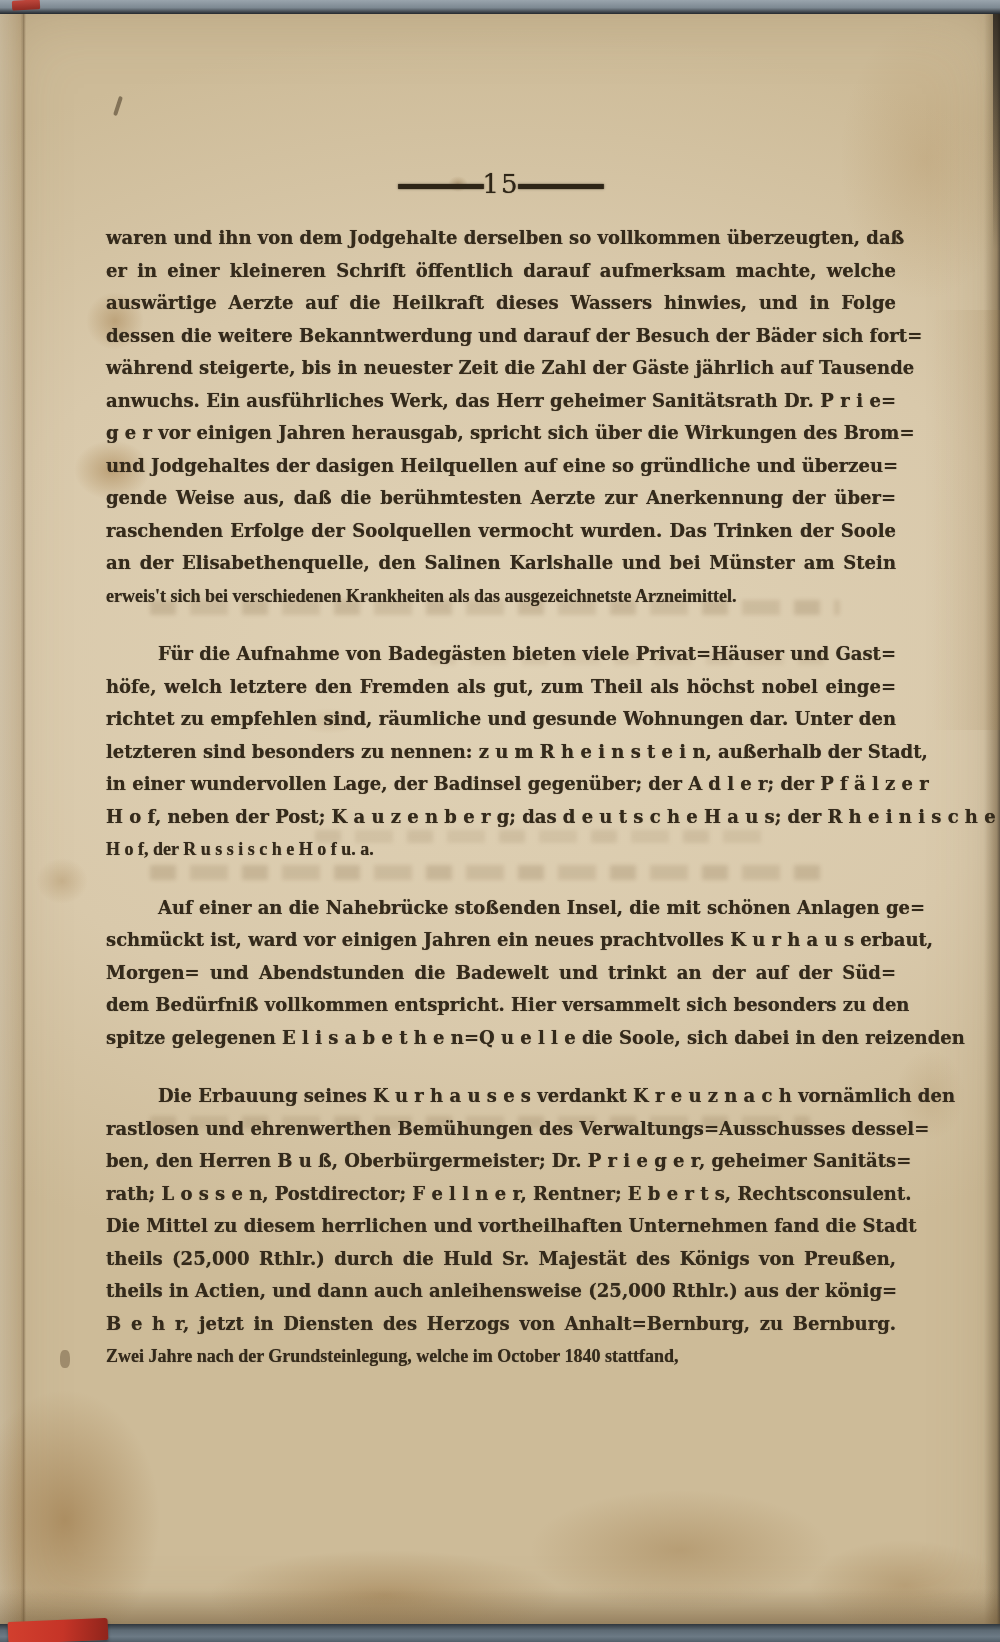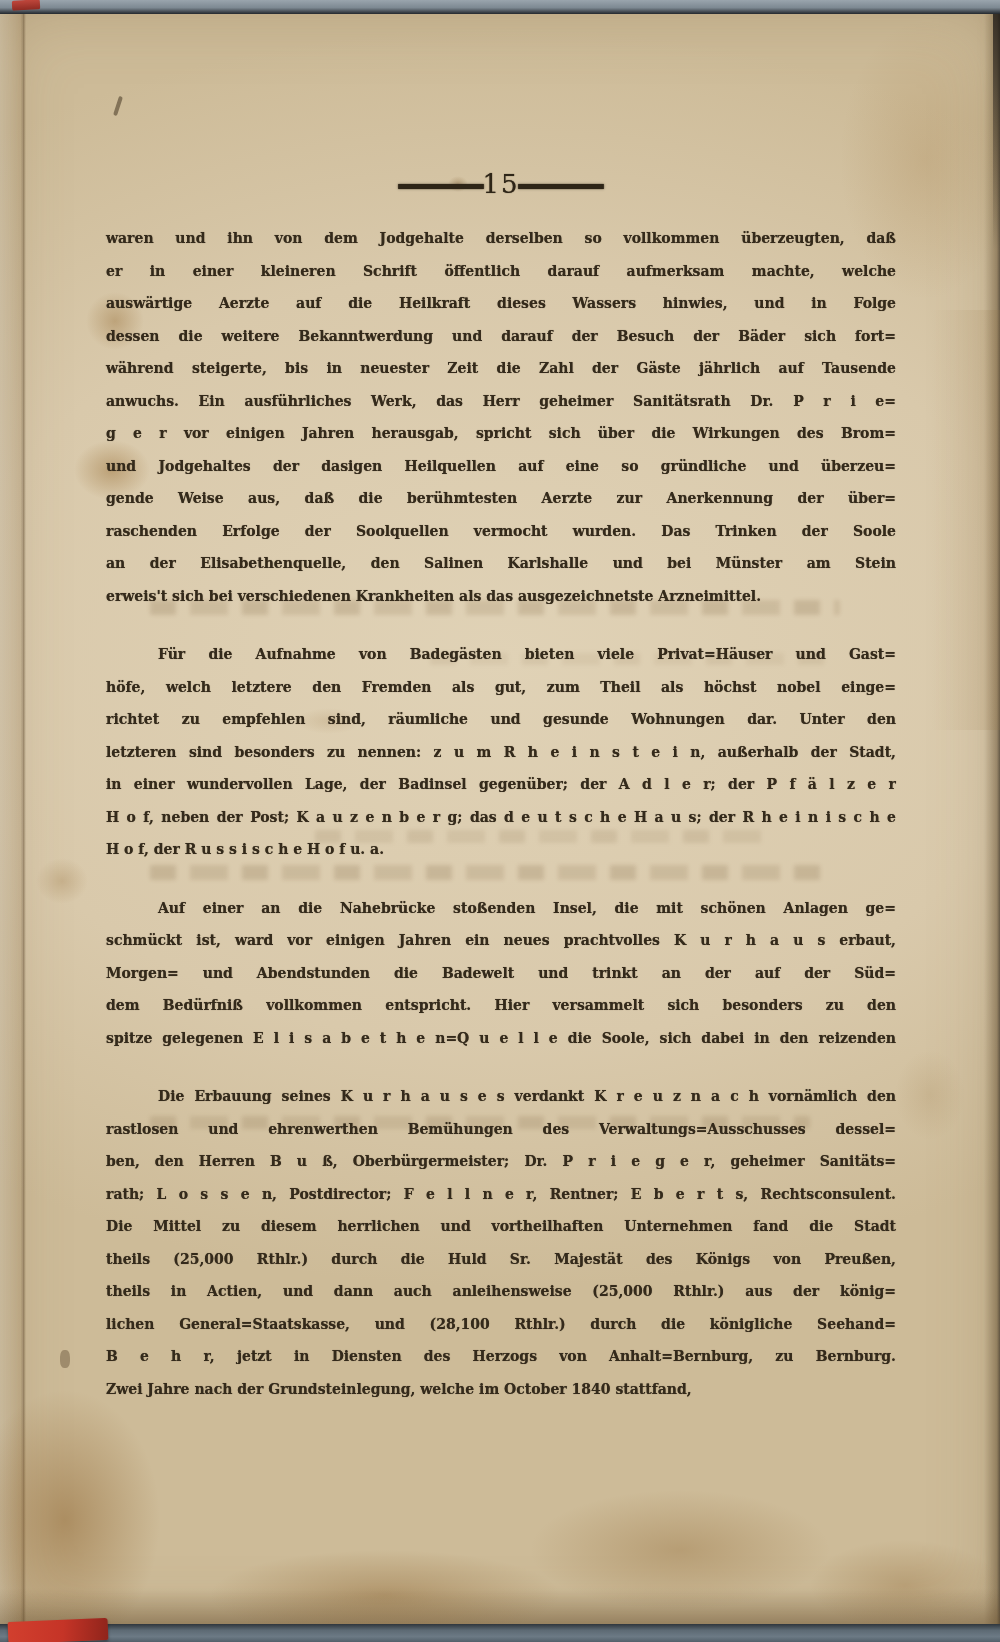--- a/index.html
+++ b/index.html
@@ -94,30 +94,30 @@
     font-weight:bold;font-size:30px;line-height:1;
     transform:scaleX(3.2) scaleY(1.4);letter-spacing:0;
     text-shadow:0 0 1px rgba(46,37,23,.8);
   }
   .pagenum{
     font-weight:normal;font-size:26px;line-height:1;letter-spacing:2px;
     text-shadow:0 0 1px rgba(46,37,23,.85);
   }
   .text{
     position:absolute;left:106px;top:212px;width:790px;
-    color:#342a1b;font-size:14px;font-weight:bold;
+    color:#342a1b;font-size:18px;font-weight:bold;
     text-shadow:0 0 .7px rgba(52,42,27,.75);
   }
   .para{margin:0;}
   .para + .para{margin-top:26px;}
   .line{
     height:32.5px;line-height:32.5px;white-space:nowrap;
     text-align:justify;text-align-last:justify;
   }
-  .line.last{text-align-last:left;}
+  .line.last{text-align-last:left;font-family:Liberation Serif, serif;}
   .line.first{padding-left:52px;}
 </style>
 </head>
 <body>
 
 <div>
 
   <div class="sheet">
     <div class="left-shade"></div>
     <div class="crease"></div>
@@ -184,21 +184,20 @@
           <div class="line">spitze gelegenen E l i s a b e t h e n=Q u e l l e die Soole, sich dabei in den reizenden</div>
         </div>
         <div class="para">
           <div class="line first">Die Erbauung seines K u r h a u s e s verdankt K r e u z n a c h vornämlich den</div>
           <div class="line">rastlosen und ehrenwerthen Bemühungen des Verwaltungs=Ausschusses dessel=</div>
           <div class="line">ben, den Herren B u ß, Oberbürgermeister; Dr. P r i e g e r, geheimer Sanitäts=</div>
           <div class="line">rath; L o s s e n, Postdirector; F e l l n e r, Rentner; E b e r t s, Rechtsconsulent.</div>
           <div class="line">Die Mittel zu diesem herrlichen und vortheilhaften Unternehmen fand die Stadt</div>
           <div class="line">theils (25,000 Rthlr.) durch die Huld Sr. Majestät des Königs von Preußen,</div>
           <div class="line">theils in Actien, und dann auch anleihensweise (25,000 Rthlr.) aus der könig=</div>
-          <div class="line">lichen General=Staatskasse, und (28,100 Rthlr.) durch die königliche Seehand=</div>
           <div class="line">B e h r, jetzt in Diensten des Herzogs von Anhalt=Bernburg, zu Bernburg.</div>
           <div class="line last">Zwei Jahre nach der Grundsteinlegung, welche im October 1840 stattfand,</div>
         </div>
       </div>
   </div>
 
   <div class="band-top"></div>
   <div class="red-mark-top"></div>
   <div class="band-bottom"></div>
   <div class="red-ribbon"></div>

